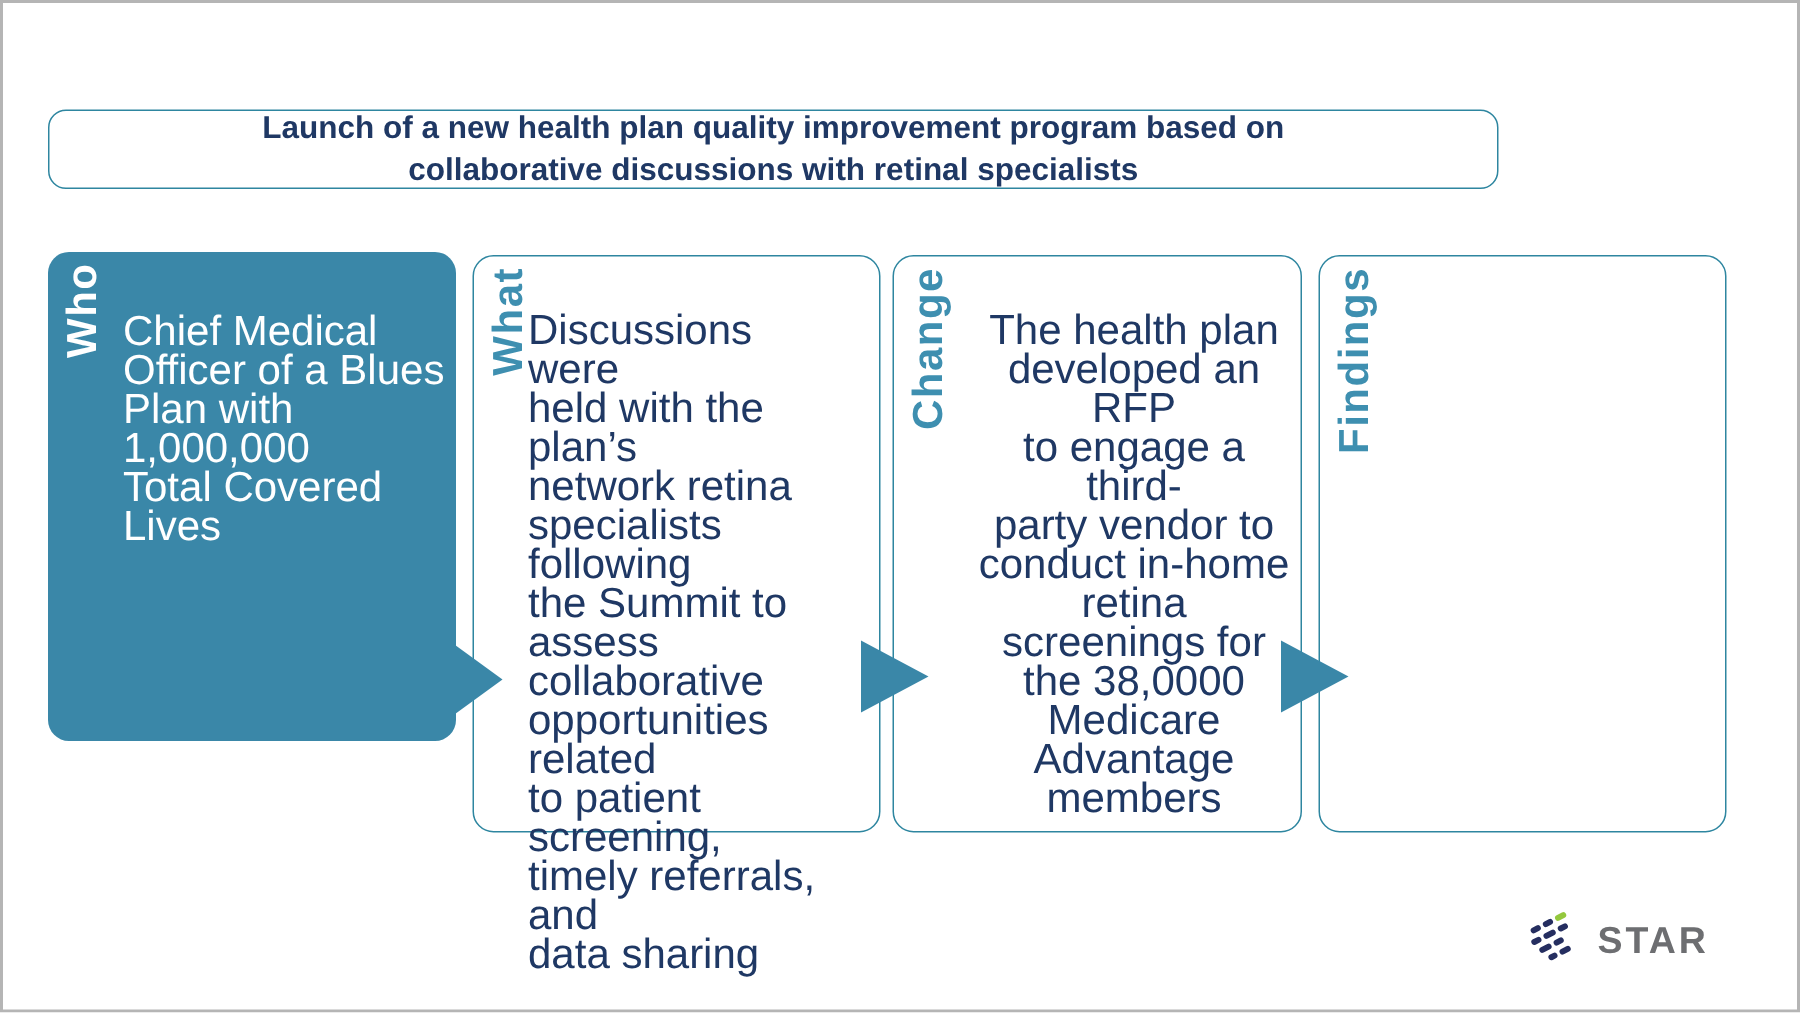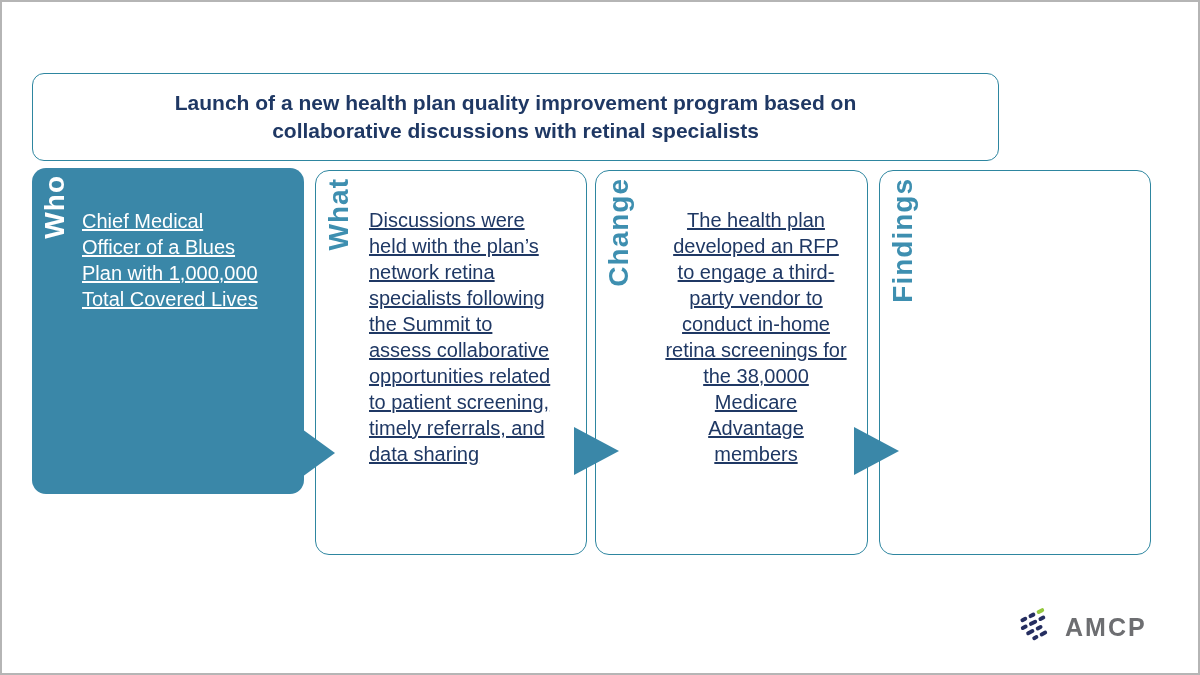--- a/index.html
+++ b/index.html
@@ -7,43 +7,43 @@
     --frame-gray:#B5B5B5; --logo-gray:#6D6E71; --logo-navy:#252E60; --logo-green:#94C83D;
   }
   html,body{margin:0;padding:0;background:#fff;}
   .slide{
     position:relative; width:1200px; height:675px; box-sizing:border-box;
     background:#fff; border:2px solid var(--frame-gray);
     font-family:"Liberation Sans", sans-serif; overflow:hidden;
   }
   
   .title-box{
-    position:absolute; left:30px; top:71px; width:967px; height:88px; box-sizing:border-box;
+    position:absolute; left:30px; top:71px; width:967px; height:53px; box-sizing:border-box;
     border:1.5px solid var(--teal-border); border-radius:12px; background:#fff;
     display:flex; align-items:center; justify-content:center;
   }
   .title-text{
     font-size:21px; font-weight:bold; color:var(--navy); text-align:center;
     line-height:28px; white-space:pre-line;
   }
   
   .col{ position:absolute; box-sizing:border-box; border-radius:14px; background:#fff; }
   .col .vlabel{
     position:absolute; left:7px; top:7px;
     writing-mode:vertical-rl; transform:rotate(180deg);
     font-size:28px; font-weight:bold; color:var(--label-teal); letter-spacing:1px;
   }
   .col .body{
-    position:absolute; white-space:pre-line; font-size:20px; line-height:26px; color:var(--navy);text-decoration:underline;
+    position:absolute; white-space:pre-line; font-size:28px; line-height:26px; color:var(--navy);
   }
   .col.who{ left:30px; top:166px; width:272px; height:326px; background:var(--teal); }
   .col.who .vlabel{ color:#fff; }
   .col.who .body{ left:50px; top:40px; width:218px; color:#fff; }
   .col.what{ left:313px; top:168px; width:272px; height:385px; border:1.5px solid var(--teal-border); }
-  .col.what .body{ left:53px; top:36px; width:212px; }
+  .col.what .body{ left:36px; top:36px; width:212px; }
   .col.change{ left:593px; top:168px; width:273px; height:385px; border:1.5px solid var(--teal-border); }
   .col.change .body{ left:54px; top:36px; width:212px;text-align:center; }
   .col.findings{ left:877px; top:168px; width:272px; height:385px; border:1.5px solid var(--teal-border); }
   .col.findings .body{ left:52px; top:36px; width:212px; }
   
   .arrow{
     position:absolute; width:0; height:0; z-index:3;
     border-top:24px solid transparent; border-bottom:24px solid transparent;
     border-left:45px solid var(--teal);
   }
@@ -120,16 +120,16 @@
         <rect class="dash green" x="32" y="5.5" width="10" height="5" rx="2.5"></rect>
         <rect class="dash" x="5" y="14.5" width="9" height="5" rx="2.5"></rect>
         <rect class="dash" x="16.5" y="14.5" width="11" height="5" rx="2.5"></rect>
         <rect class="dash" x="30" y="14.5" width="9" height="5" rx="2.5"></rect>
         <rect class="dash" x="8" y="23.5" width="11" height="5" rx="2.5"></rect>
         <rect class="dash" x="21.5" y="23.5" width="9" height="5" rx="2.5"></rect>
         <rect class="dash" x="12" y="32.5" width="8" height="5" rx="2.5"></rect>
         <rect class="dash" x="22.5" y="32.5" width="10" height="5" rx="2.5"></rect>
       </g>
     </svg>
-    <span class="logo-text">AMCP</span>
+    <span class="logo-text">STAR</span>
   </div>
 
 </div>
 
 </body></html>

